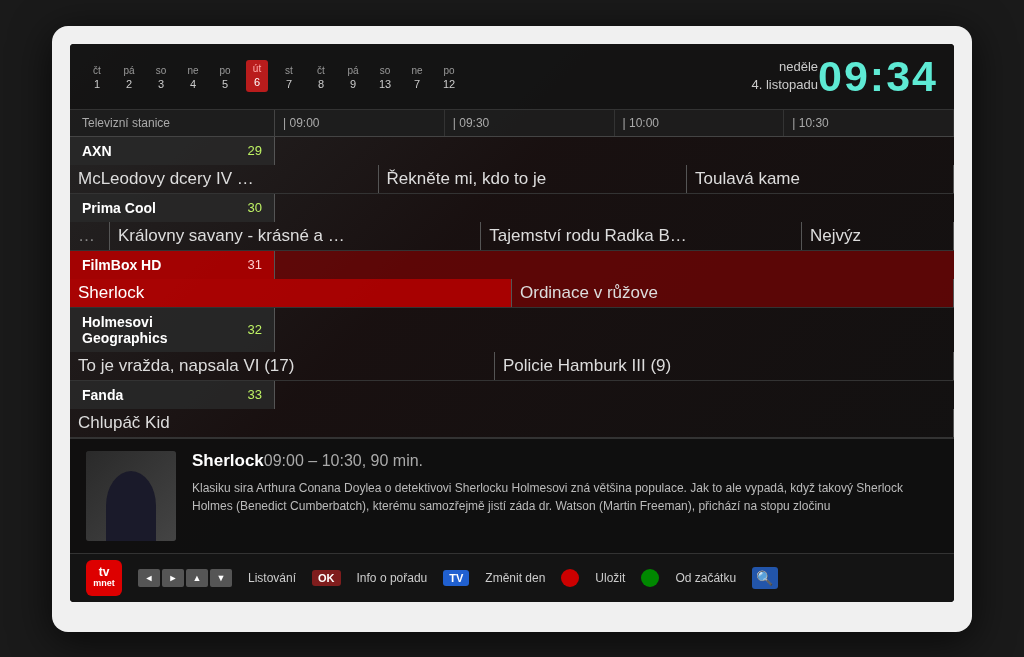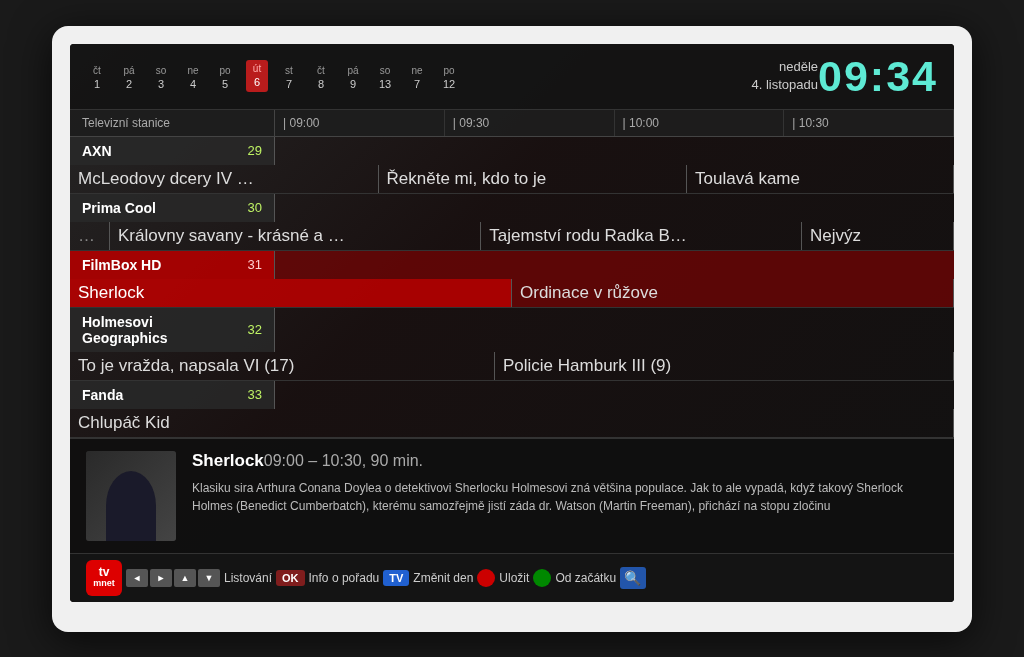--- a/index.html
+++ b/index.html
@@ -227,21 +227,21 @@
       color: #bbb;
       font-size: 12px;
       line-height: 1.5;
     }
     
     .toolbar {
       background: rgba(20,20,20,0.98);
       display: flex;
       align-items: center;
       padding: 6px 16px;
-      gap: 4px;
+      gap: 16px;
       border-top: 1px solid #333;
       flex-wrap: wrap;
     }
     .nav-buttons {
       display: flex;
       gap: 2px;
     }
     .nav-btn {
       width: 22px;
       height: 18px;

